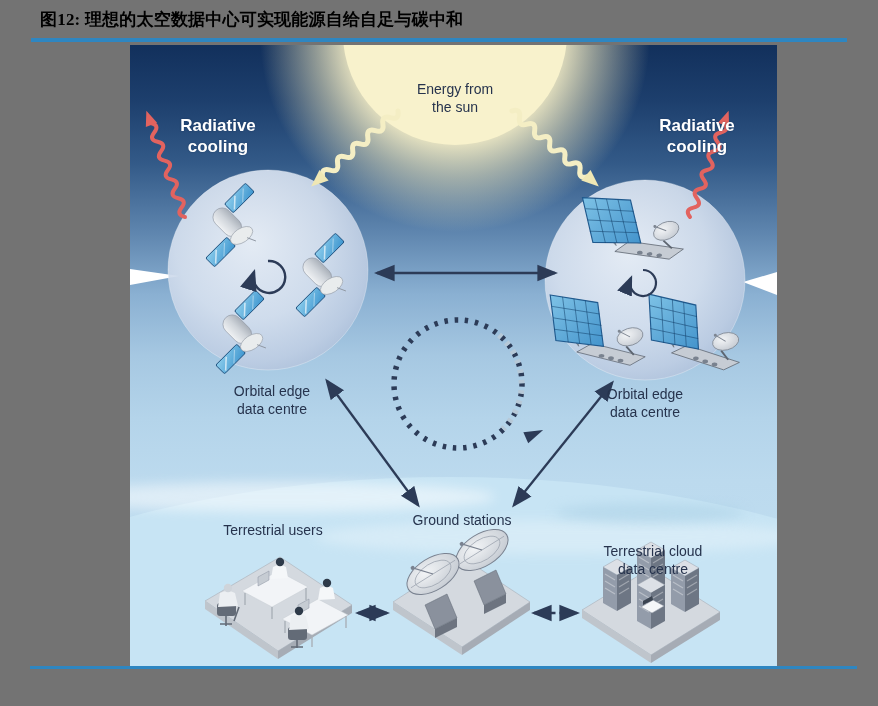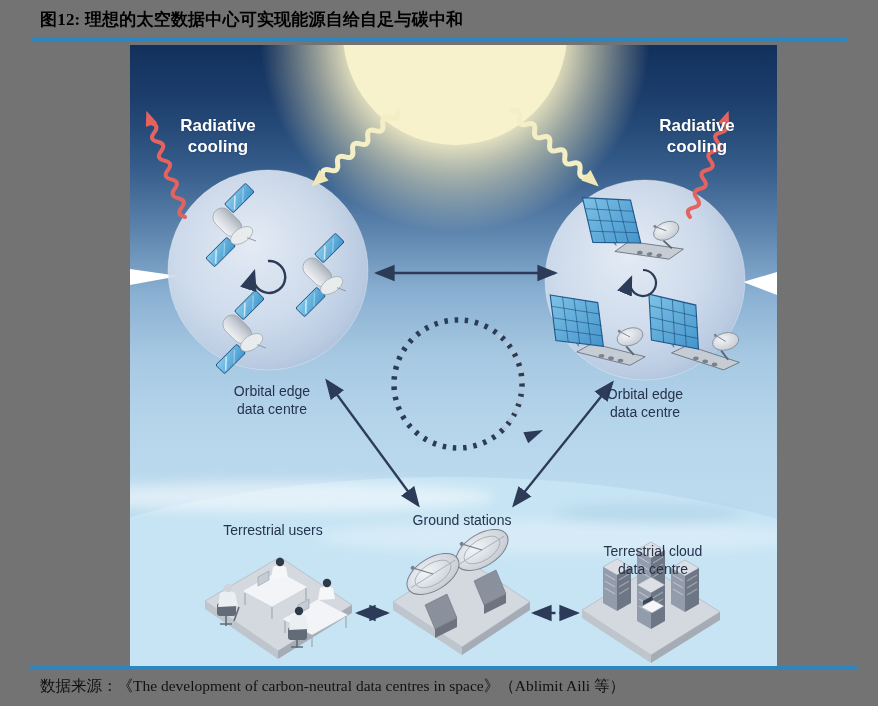--- a/index.html
+++ b/index.html
@@ -254,20 +254,24 @@
         <path d="M521,610 L590,567 L590,575 L521,618 Z" fill="#a6acb5"></path>
         <use href="#tower" transform="translate(521,505)"></use>
         <use href="#tower" transform="translate(487,522)"></use>
         <use href="#tower" transform="translate(555,523)"></use>
         <use href="#tower" transform="translate(521,540)"></use>
         <path d="M511,562 L523,555 L534,561 L522,568 Z" fill="#f5f7f9" stroke="#8b93a0" stroke-width="0.5"></path>
         <path d="M513,556 L522,551 L523,555 L513,560 Z" fill="#3c4552"></path>
       </g>
     </svg>
 
+    <div class="lbl" style="left:325px;top:36px;">
+      <div>Energy from</div>
+        <div>the sun</div>
+    </div>
     <div class="lbl white" style="left:88px;top:70px;">
       <div>Radiative</div>
         <div>cooling</div>
     </div>
     <div class="lbl white" style="left:567px;top:70px;">
       <div>Radiative</div>
         <div>cooling</div>
     </div>
     <div class="lbl" style="left:142px;top:338px;">
       <div>Orbital edge</div>
@@ -283,14 +287,13 @@
     <div class="lbl" style="left:332px;top:467px;">
       <span>Ground stations</span>
     </div>
     <div class="lbl" style="left:523px;top:454px;margin-top:44px;">
       <div>Terrestrial cloud</div>
         <div>data centre</div>
     </div>
   </div>
 
   <div class="src-rule"></div>
-  <div class="fig-source">数据来源：《The development of carbon-neutral data centres in space》（Ablimit Aili 等）</div>
 </div>
 
 </body></html>

